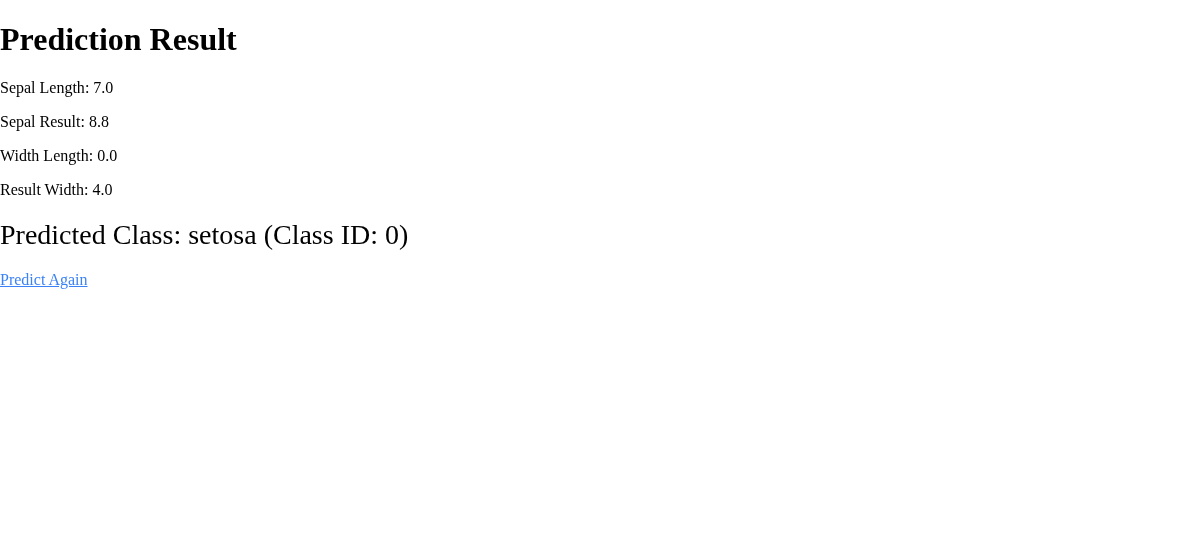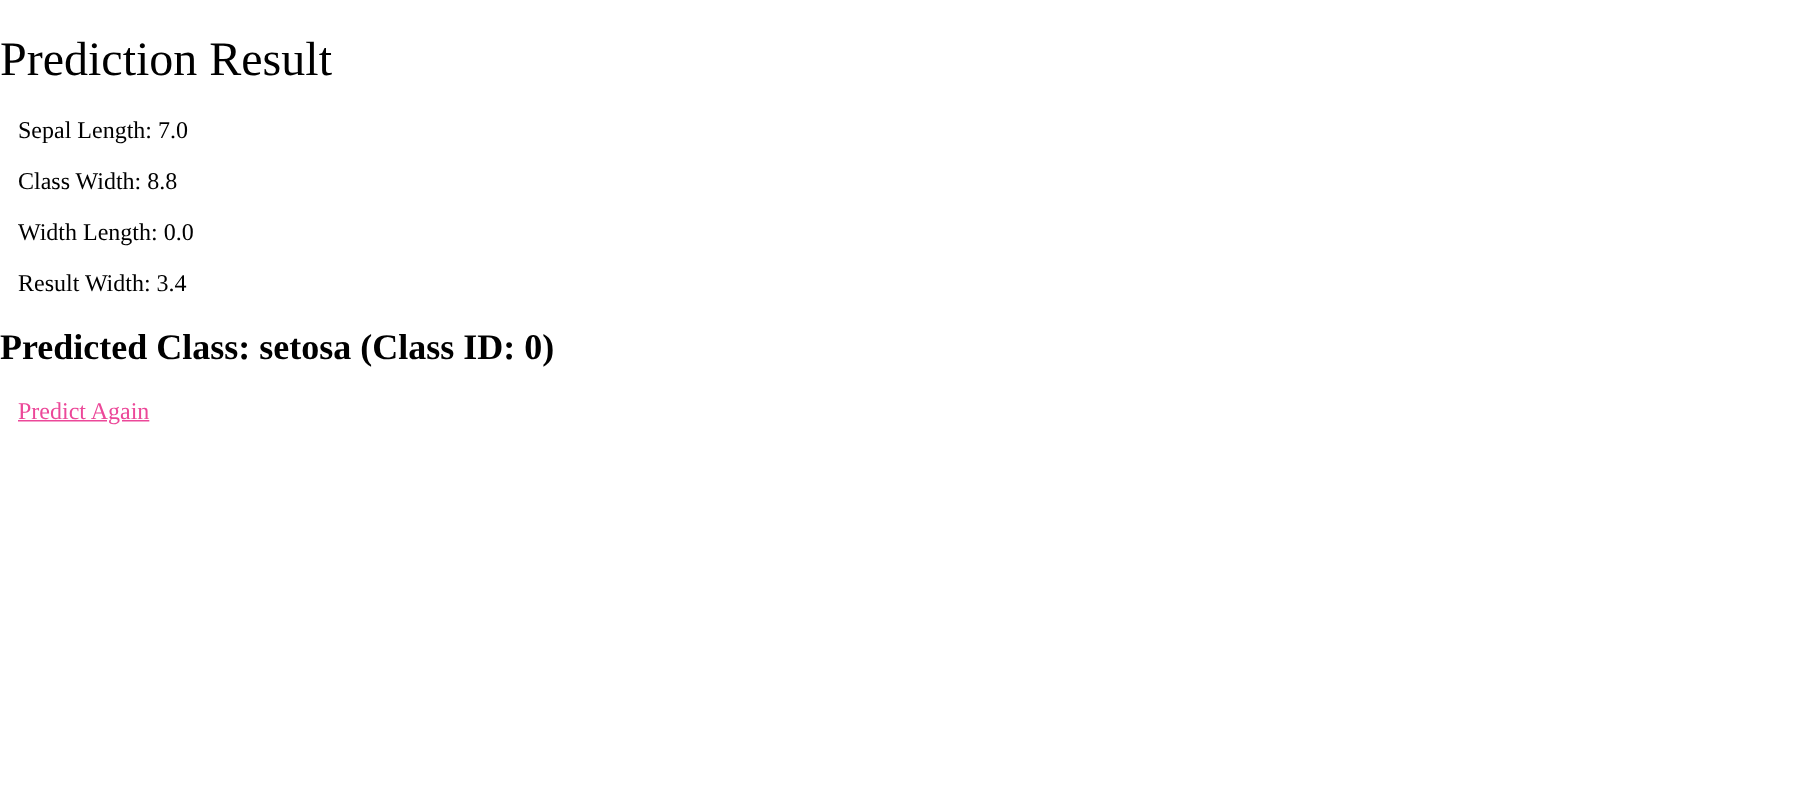--- a/index.html
+++ b/index.html
@@ -5,58 +5,57 @@
     body {
       font-family: "Times New Roman", Times, serif;
       margin: 0;
       padding: 0;
       background: #ffffff;
       color: #000000;
       width: 1200px;
     }
     h1 {
       font-size: 32px;
-      font-weight: normal;
+      font-weight: bold;
       margin: 21px 0;
     }
     p {
       font-size: 16px;
       margin: 16px 0;
-      padding-left: 12px;
     }
     h2 {
-      font-size: 24px;
-      font-weight: bold;
+      font-size: 28px;
+      font-weight: normal;
       margin: 20px 0;
     }
     a {
-      color: #ec4899;
+      color: #3b82f6;
       text-decoration: underline;
       font-size: 16px;
     }
   </style>
 </head>
 <body>
 
 <h1>Prediction Result</h1>
 
 <p>
   <span>Sepal Length</span>: <span>7.0</span>
 </p>
 
 <p>
-  <span>Class Width</span>: <span>8.8</span>
+  <span>Sepal Result</span>: <span>8.8</span>
 </p>
 
 <p>
   <span>Width Length</span>: <span>0.0</span>
 </p>
 
 <p>
-  <span>Result Width</span>: <span>3.4</span>
+  <span>Result Width</span>: <span>4.0</span>
 </p>
 
 <h2>
   <span>Predicted Class: </span><span>setosa</span><span> (Class ID: </span><span>0</span><span>)</span>
 </h2>
 
 <p>
   <a href="#">Predict Again</a>
 </p>
 

